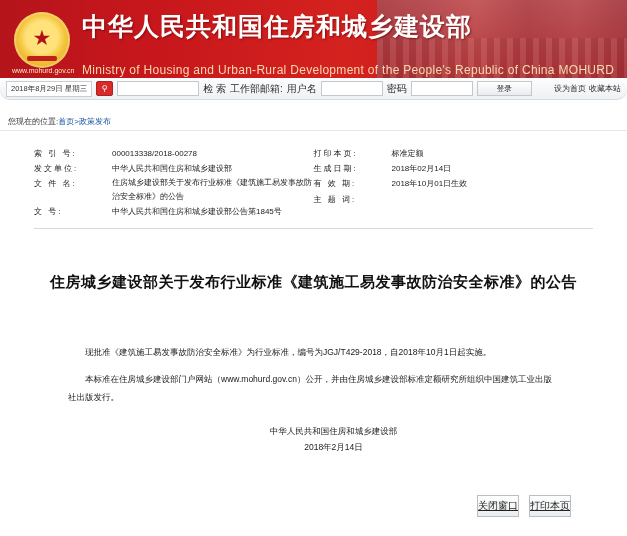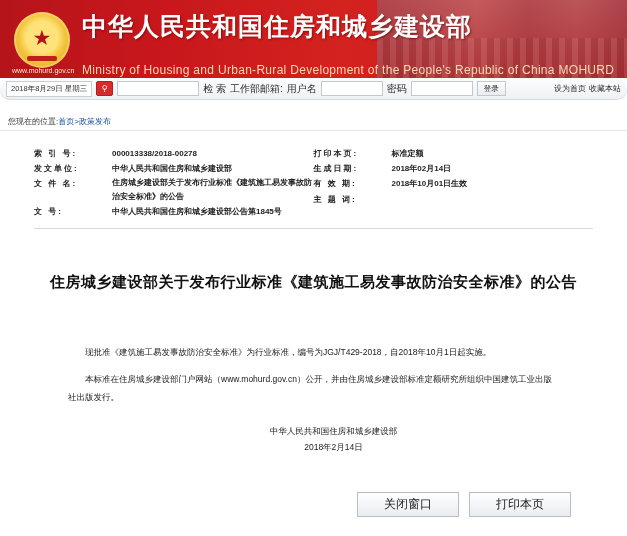--- a/index.html
+++ b/index.html
@@ -88,21 +88,21 @@
   .t-input {
     border:1px solid #c3c8cd; background:#fff; height:15px; font-size:7.5px;
     padding:0 3px; color:#333; font-family:"Liberation Sans",sans-serif;
   }
   .w-search { width:82px; }
   .w-user { width:62px; }
   .w-pass { width:62px; }
   .t-label { font-size:10px; color:#2b2b2b; white-space:nowrap; }
   .t-btn {
     border:1px solid #c3c8cd; background:linear-gradient(180deg,#fff,#e9ecef);
-    height:15px; padding:0 6px; font-size:7.5px; color:#222;
+    height:15px; padding:0 19px; font-size:7.5px; color:#222;
     display:flex;align-items:center;font-family:Liberation Mono, monospace;
   }
   .t-right { margin-left:auto; display:flex; gap:3px; align-items:center; }
   .t-right span { font-size:8px; color:#2b2b2b; }
 
   
   .crumb {
     height:18px; display:flex; align-items:center; padding:0 8px;
     font-size:8px; color:#333; background:#fff;
     border-bottom:1px solid #e6e6e6;
@@ -120,21 +120,21 @@
     background:#fff;
   }
   .meta {
     margin: 14px 26px 0 26px;
     display:flex;
     font-size:8px;
     color:#222;
     line-height:1.9;
   }
   .meta-col { width:50%; }
-  .meta-row { display:flex;font-weight:bold; }
+  .meta-row { display:flex; }
   .meta-k {
     width:78px; text-align:left; color:#222; letter-spacing:2px; white-space:nowrap;
   }
   .meta-v { flex:1; color:#222; }
   .meta-v.wrap { line-height:1.75; }
   .meta-sep {
     margin: 8px 26px 0 26px;
     border-bottom:1px solid #d9d9d9;
   }
 
@@ -168,22 +168,23 @@
 
   
   .footer {
     position:absolute; left:0; right:0; bottom:6px;
     display:flex; justify-content:flex-end; gap:10px;
     padding-right:48px;
   }
   .f-btn {
     border:1px solid #b9bec3;
     background:linear-gradient(180deg,#ffffff,#eaedf0);
-    font-size:12px; color:#222;
-    padding:3px 26px;
+    font-size:10px; color:#222;
+    padding:3px 0;
+    text-decoration:underline;
   }
 </style>
 </head>
 <body>
 
 <div class="page">
 
   <div class="banner">
     <div class="banner-photo"></div>
     <div class="emblem">

